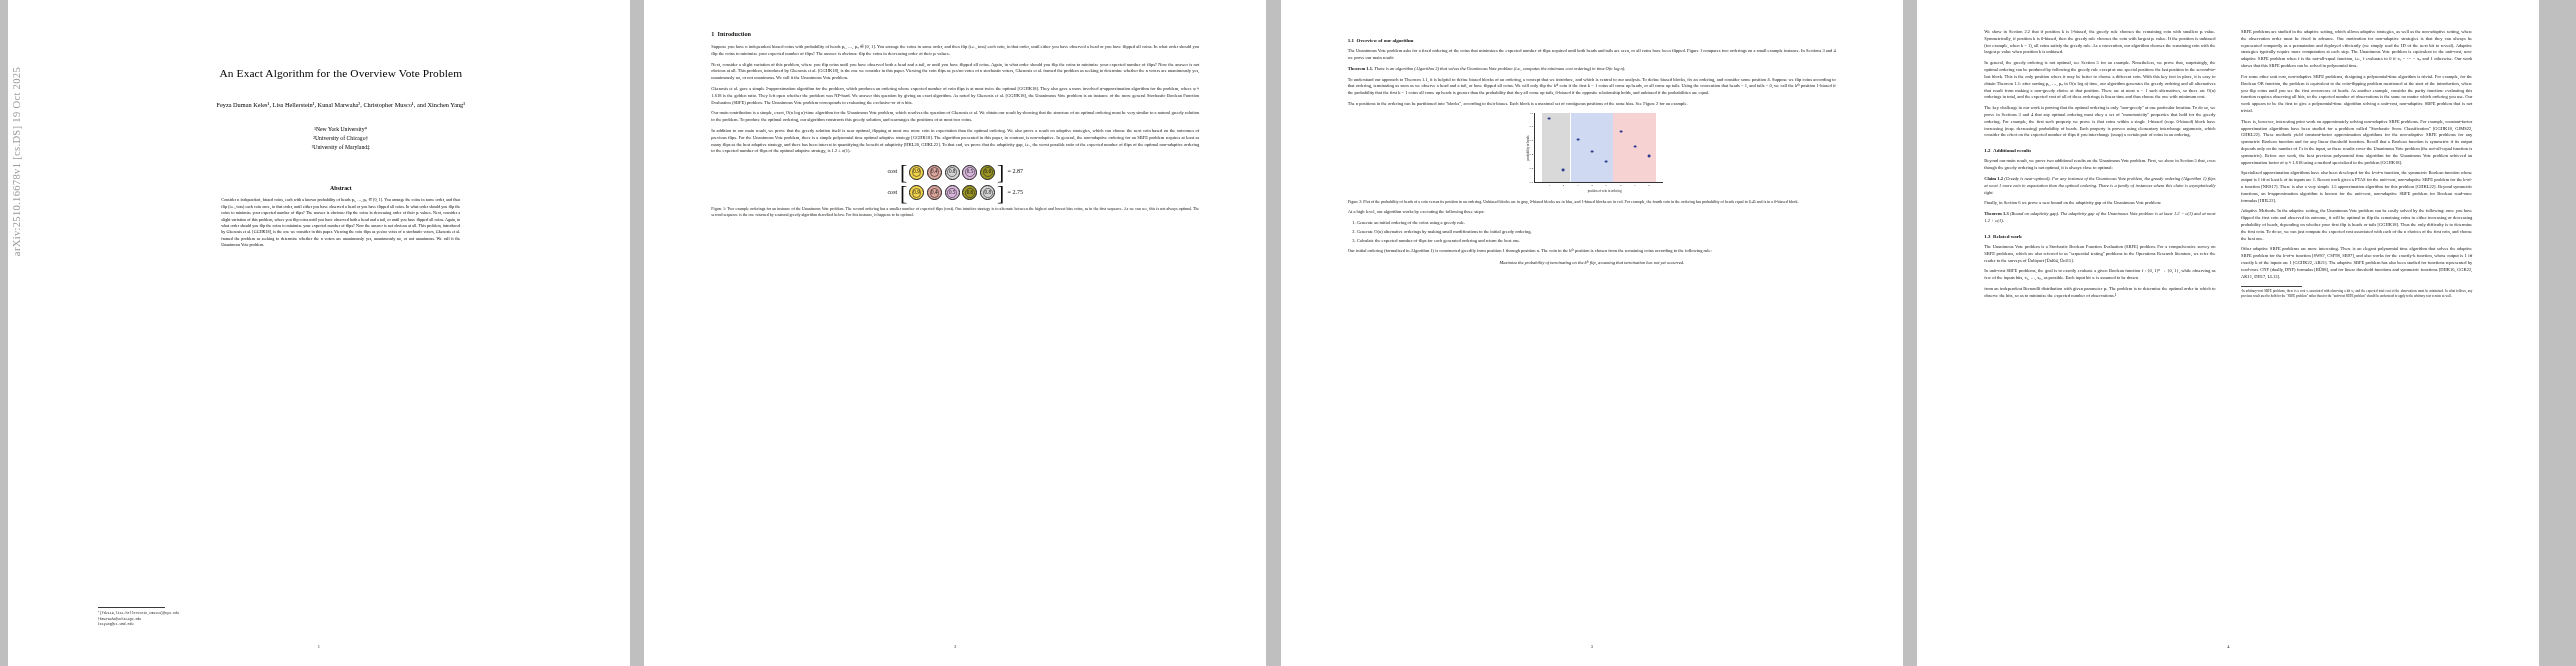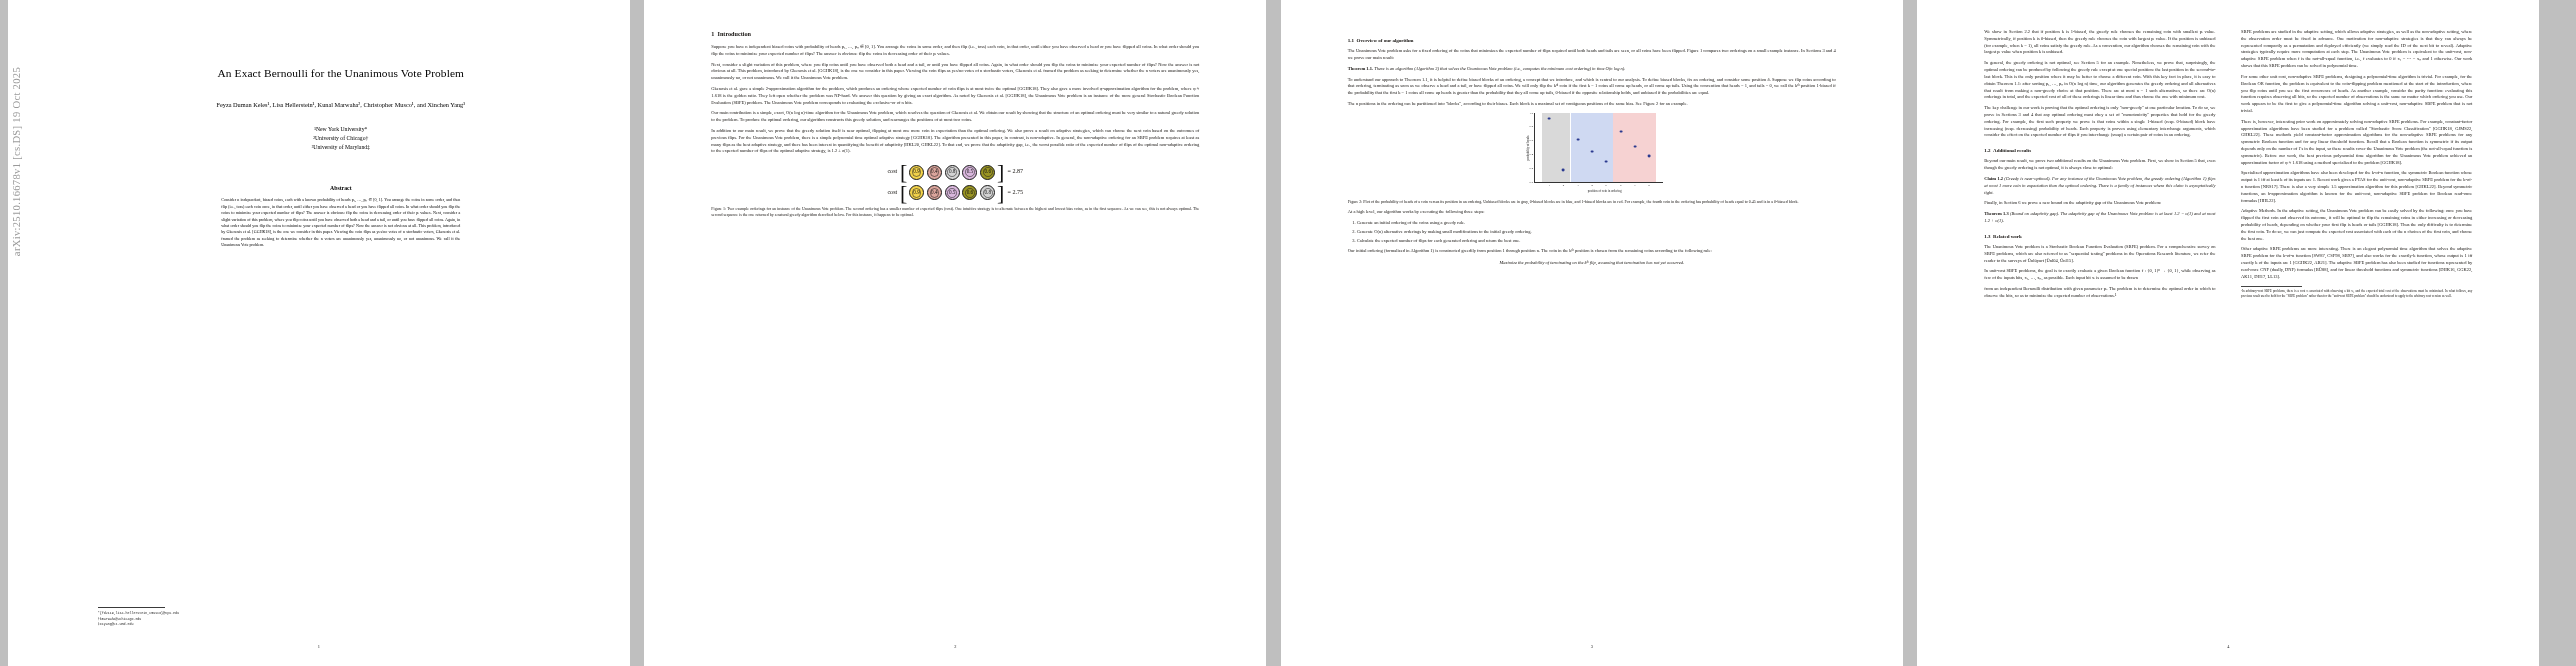--- a/index.html
+++ b/index.html
@@ -126,21 +126,21 @@
 </style>
 </head>
 <body>
 
 <div class="sheet-rail">
 
   <div class="page p1">
     <div class="arxiv-stamp">arXiv:2510.16678v1  [cs.DS]  19 Oct 2025</div>
 
     <div style="position:absolute; left:83px; right:39px; top:67px;">
-      <h1 class="title">An Exact Bernoulli for the Unanimous Vote Problem</h1>
+      <h1 class="title">An Exact Algorithm for the Overview Vote Problem</h1>
       <div class="authors">Feyza Duman Keles¹, Lisa Hellerstein¹, Kunal Marwaha², Christopher Musco¹, and Xinchen Yang³</div>
       <div class="affil">
         <div>¹New York University*</div>
         <div>²University of Chicago†</div>
         <div>³University of Maryland‡</div>
       </div>
       <div class="abs-head">Abstract</div>
       <div class="abstract">Consider n independent, biased coins, each with a known probability of heads p₁, …, pₙ ∈ [0, 1]. You arrange the coins in some order, and then flip (i.e., toss) each coin once, in that order, until either you have observed a head or you have flipped all coins. In what order should you flip the coins to minimize your expected number of flips? The answer is obvious: flip the coins in decreasing order of their pᵢ values. Next, consider a slight variation of this problem, where you flip coins until you have observed both a head and a tail, or until you have flipped all coins. Again, in what order should you flip the coins to minimize your expected number of flips? Now the answer is not obvious at all. This problem, introduced by Gkenosis et al. [GGHK18], is the one we consider in this paper. Viewing the coin flips as yes/no votes of n stochastic voters, Gkenosis et al. framed the problem as seeking to determine whether the n voters are unanimously yes, unanimously no, or not unanimous. We call it the Unanimous Vote problem.</div>
     </div>
 

